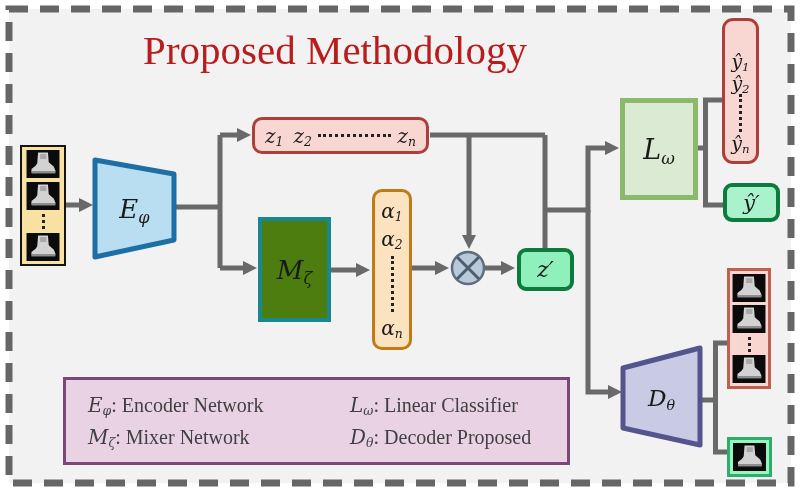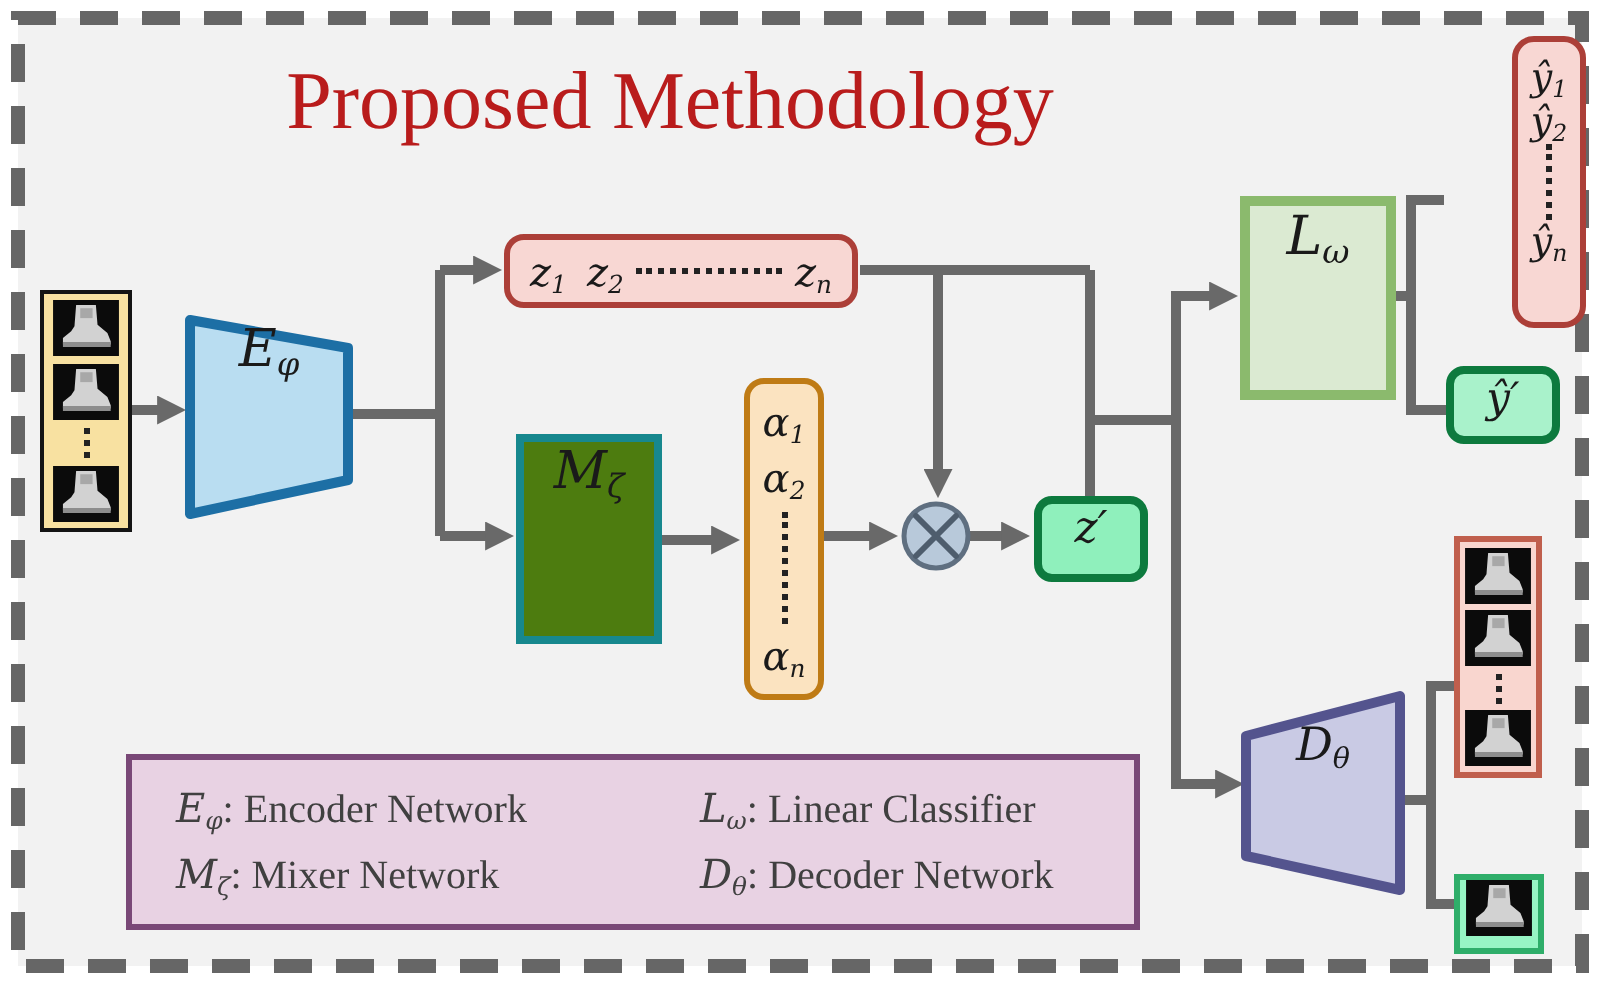--- a/index.html
+++ b/index.html
@@ -1,21 +1,21 @@
 <!DOCTYPE html>
 <html><head>
 <meta charset="utf-8">
 <style>
   html,body{margin:0;padding:0;background:#ffffff;}
   #canvas{position:relative;width:800px;height:492px;background:#ffffff;overflow:hidden;
           font-family:"Liberation Serif",serif;color:#1a1a1a;}
   #wires{position:absolute;left:0;top:0;width:800px;height:492px;}
 
   .abs{position:absolute;box-sizing:border-box;}
-  .center{display:flex;align-items:flex-start;justify-content:center;}
+  .center{display:flex;align-items:center;justify-content:center;}
 
   
   #title{left:105px;top:26px;width:460px;height:54px;font-size:41px;color:#b91c1c;
          text-align:center;white-space:nowrap;}
 
   
   .math{font-family:"DejaVu Serif",serif;font-style:italic;}
   .math sub{font-size:0.62em;line-height:0;vertical-align:-0.28em;}
 
   
@@ -31,23 +31,23 @@
              border:4.5px solid #17888e;}
   #alpha-box{left:372px;top:189px;width:40px;height:161px;background:#fbe3c0;
              border:3.5px solid #bf7b15;border-radius:10px;display:flex;flex-direction:column;
              align-items:center;justify-content:space-between;padding:7px 0;font-size:20px;}
   #zprime-box{left:517px;top:248px;width:57px;height:43px;background:#8ff0bc;
               border:4px solid #0d7a3e;border-radius:9px;font-size:22px;}
   #classifier-box{left:620px;top:98px;width:78px;height:102px;background:#dbead2;
                   border:5px solid #8bba6d;font-size:27px;}
   #encoder-label{left:95px;top:160px;width:79px;height:97px;font-size:26px;}
   #decoder-label{left:623px;top:360px;width:77px;height:75px;font-size:23px;}
-  #yhat-stack{left:756px;top:18px;width:37px;height:146px;background:#f8d7d3;
+  #yhat-stack{left:722px;top:18px;width:37px;height:146px;background:#f8d7d3;
               border:3.5px solid #ac3f38;border-radius:11px;display:flex;flex-direction:column;
-              align-items:center;justify-content:flex-start;padding:7px 0;font-size:19px;}
+              align-items:center;justify-content:flex-end;padding:7px 0;font-size:19px;}
   #yhatprime-box{left:723px;top:183px;width:57px;height:39px;background:#a9f2cb;
                  border:4px solid #0d7a3e;border-radius:9px;font-size:21px;}
   #out-red-stack{left:727px;top:268px;width:44px;height:121px;background:#f9d6cf;
                  border:3px solid #c05f4d;display:flex;flex-direction:column;
                  align-items:center;justify-content:space-between;padding:3px 0;}
   #out-green-box{left:727px;top:437px;width:45px;height:40px;background:#97f5c4;
                  border:3px solid #2fae6a;}
 
   
   .vdots{width:0;border-left:3px dotted #222;}
@@ -193,17 +193,17 @@
     <div class="legend-item">
       <span class="math"><span>E</span><sub>φ</sub></span><span>: Encoder Network</span>
     </div>
     <div class="legend-item">
       <span class="math"><span>L</span><sub>ω</sub></span><span>: Linear Classifier</span>
     </div>
     <div class="legend-item">
       <span class="math"><span>M</span><sub>ζ</sub></span><span>: Mixer Network</span>
     </div>
     <div class="legend-item">
-      <span class="math"><span>D</span><sub>θ</sub></span><span>: Decoder Network</span>
+      <span class="math"><span>D</span><sub>θ</sub></span><span>: Decoder Proposed</span>
     </div>
   </div>
 
 </div>
 
 </body></html>

